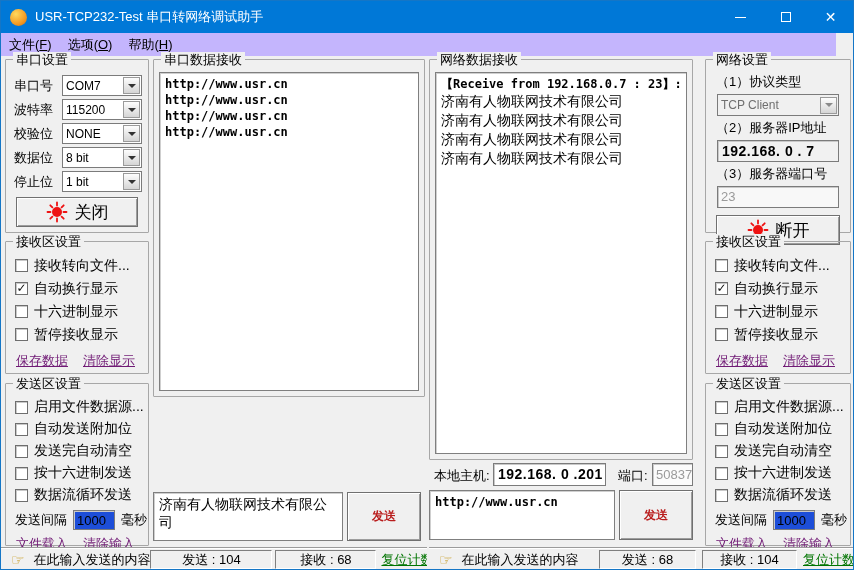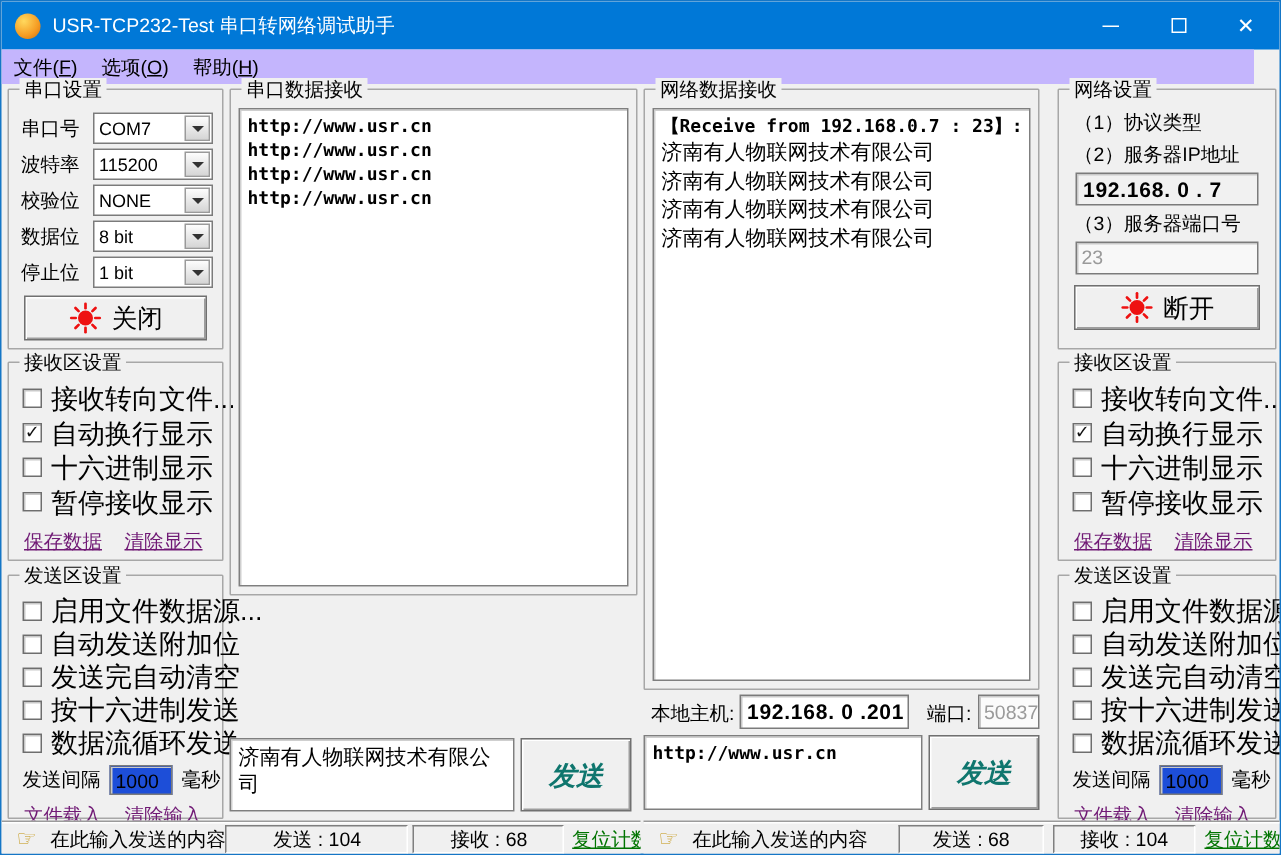--- a/index.html
+++ b/index.html
@@ -63,21 +63,21 @@
 
   .ledbtn { display:flex; align-items:center; justify-content:center; gap:7px;
             margin:5px 10px 0 10px; height:30px; font-size:17px; }
 
   .cbrow { display:flex; align-items:center; gap:6px; padding-left:9px; height:23px; }
   .grp-send .cbrow { height:22px; }
   .cb { width:13px; height:13px; background:#fff; border:1px solid #6e6e6e;
         box-shadow:inset 1px 1px 0 #c9c9c9; position:relative; flex:none; }
   .cb.checked::after { content:"✓"; position:absolute; left:0; right:0; top:-2px;
                        text-align:center; font-size:12px; font-weight:bold; color:#111; }
-  .cblabel { font-size:18px; white-space:nowrap; }
+  .cblabel { font-size:14px; white-space:nowrap; }
   .linksrow { display:flex; gap:15px; padding-left:10px; margin-top:6px; }
   .lnk { color:#701a75; text-decoration:underline; font-size:13px; white-space:nowrap; }
   .lnkg { color:#007400; text-decoration:underline; font-size:13px; white-space:nowrap; }
 
   .intvrow { display:flex; align-items:center; gap:6px; padding-left:9px; margin-top:3px; height:22px; }
   .intvrow .ilabel, .intvrow .iunit { font-size:13px; white-space:nowrap; }
   .intv { width:42px; height:20px; font-size:13px; padding-left:3px;
           font-family:inherit; background:#1d4ed8; border:1px solid #7b7b7b;
           box-shadow:inset 1px 1px 0 #c9c9c9; }
 
@@ -88,21 +88,21 @@
   .mono { font-family:"DejaVu Sans Mono","Liberation Mono",monospace; font-weight:bold;
           font-size:12px; line-height:16px; white-space:nowrap; }
   .cnline { font-size:14px; line-height:19px; white-space:nowrap; }
 
   
   .sendbox { position:absolute; background:#fff; border:1px solid #7f7f7f;
              box-shadow:inset 1px 1px 0 #cfcfcf; padding:3px 5px; overflow:hidden; }
   #serial-send-input { left:152px; top:491px; width:190px; height:49px; font-size:14px; }
   #net-send-input    { left:428px; top:489px; width:186px; height:50px; }
   .sendbtn { position:absolute; display:flex; align-items:center; justify-content:center;
-             font-size:18px; font-weight:bold; color:#0f766e;font-style:italic; }
+             font-size:12px; font-weight:bold; color:#b91c1c; }
   #serial-send-btn { left:346px; top:491px; width:74px; height:49px; }
   #net-send-btn    { left:618px; top:489px; width:74px; height:50px; }
 
   
   .abslabel { position:absolute; font-size:13px; white-space:nowrap; }
   #lh-label { left:433px; top:466px; }
   #lh-ip { position:absolute; left:492px; top:462px; width:113px; height:23px;
            font-weight:bold; font-size:14px; line-height:21px; padding-left:4px;
            letter-spacing:0.5px; white-space:nowrap; }
   #lh-port-label { left:617px; top:466px; }
@@ -303,20 +303,26 @@
       <div class="cnline">济南有人物联网技术有限公司</div>
       <div class="cnline">济南有人物联网技术有限公司</div>
       <div class="cnline">济南有人物联网技术有限公司</div>
     </div>
   </div>
 
   <div class="group" id="grp-nset">
     <span class="legend">网络设置</span>
     <div style="padding-top:10px;">
       <div class="nslabel">（1）协议类型</div>
+      <div class="combo disabled nsfield" id="ns-combo">
+        <span class="val">TCP Client</span>
+        <span class="arrowbtn">
+            <span class="tri"></span>
+          </span>
+      </div>
       <div class="nslabel">（2）服务器IP地址</div>
       <div class="sunken nsfield" id="ns-ip">192.168. 0 . 7</div>
       <div class="nslabel">（3）服务器端口号</div>
       <div class="sunken nsfield" id="ns-port">23</div>
       <div class="ledbtn btn3d" style="margin-top:7px;">
         <svg class="led-icon" width="22" height="22" viewBox="0 0 22 22">
             <g stroke="#ee1111" stroke-width="1.8" stroke-linecap="round">
               <line x1="11" y1="1.5" x2="11" y2="4.5"></line>
               <line x1="11" y1="17.5" x2="11" y2="20.5"></line>
               <line x1="1.5" y1="11" x2="4.5" y2="11"></line>

